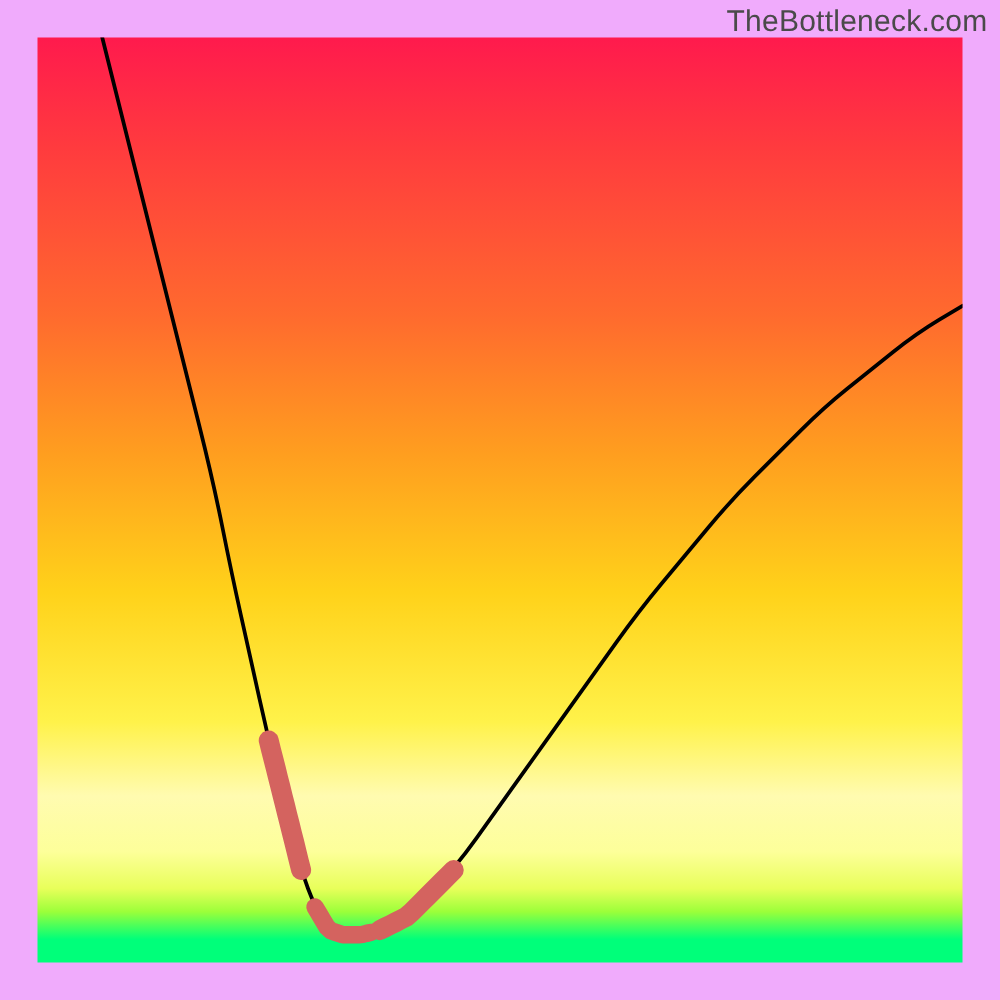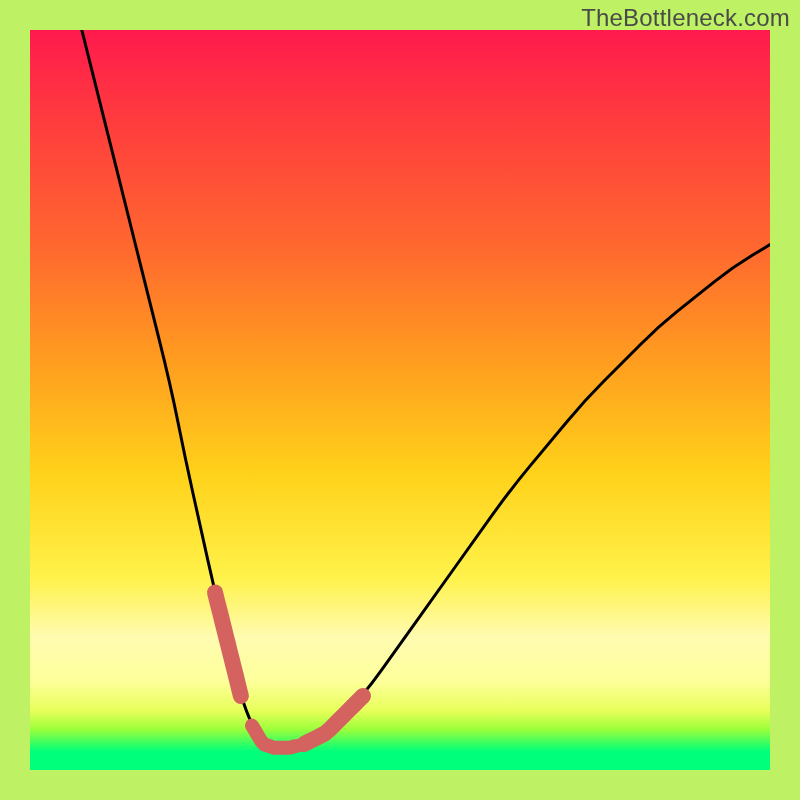--- a/index.html
+++ b/index.html
@@ -8,21 +8,21 @@
     width: 800px;
     height: 800px;
     background: #000;
     overflow: hidden;
     font-family: Arial, Helvetica, sans-serif;
   }
   .frame {
     position: relative;
     width: 800px;
     height: 800px;
-    background: #bef264;
+    background: #f0abfc;
   }
   .watermark {
     position: absolute;
     top: 4px;
     right: 10px;
     color: #4a4a4a;
     font-size: 24px;
     font-weight: 500;
     letter-spacing: 0.2px;
     z-index: 10;

